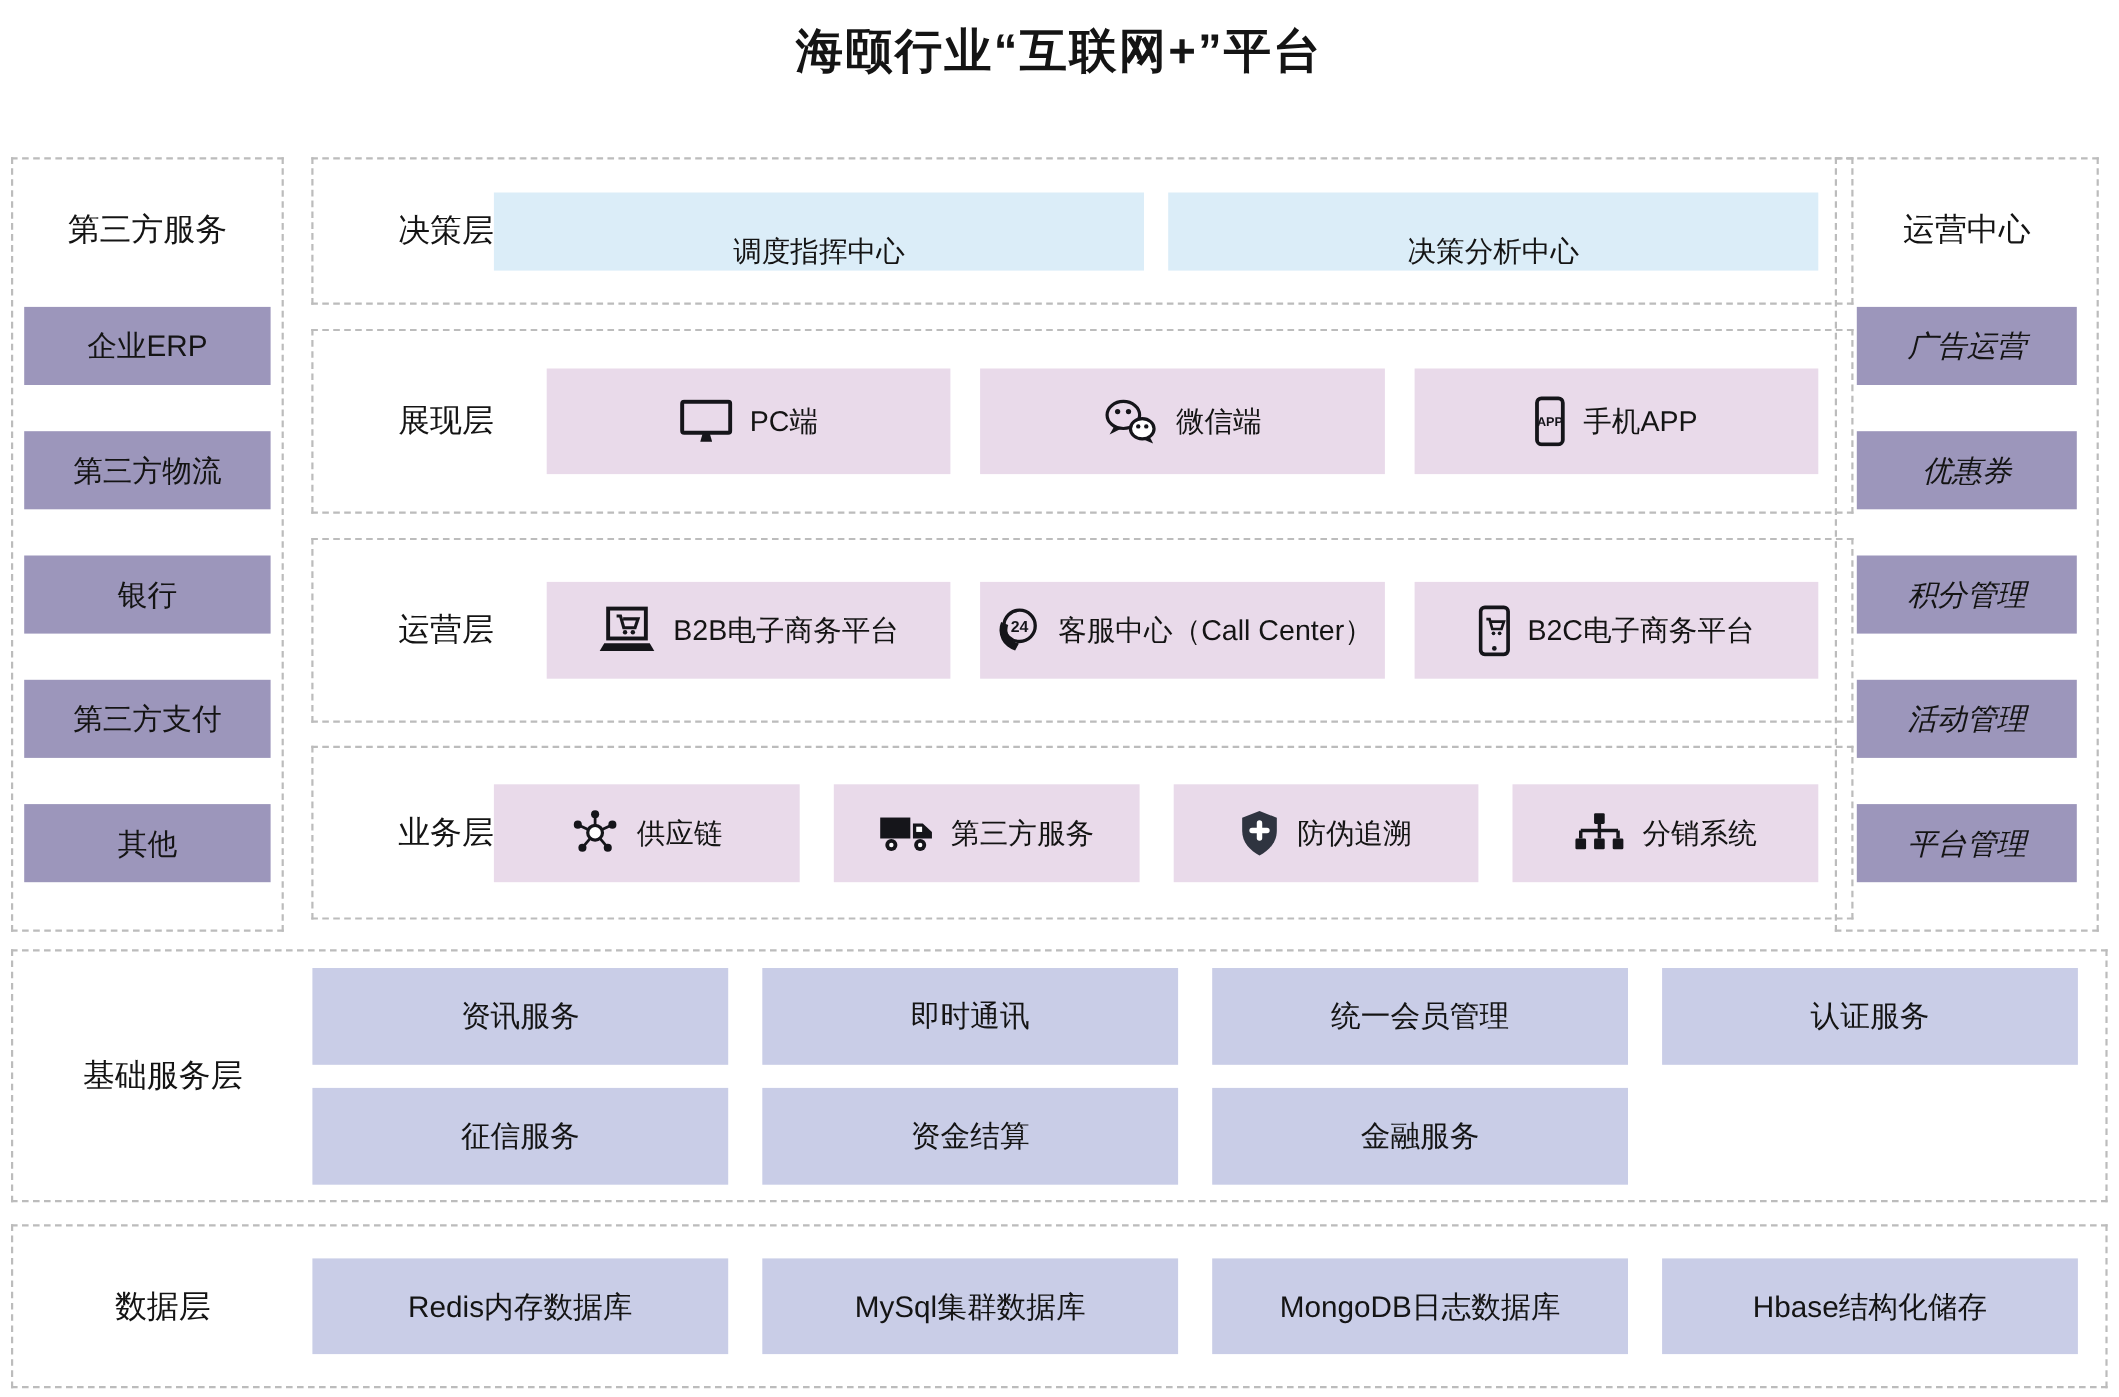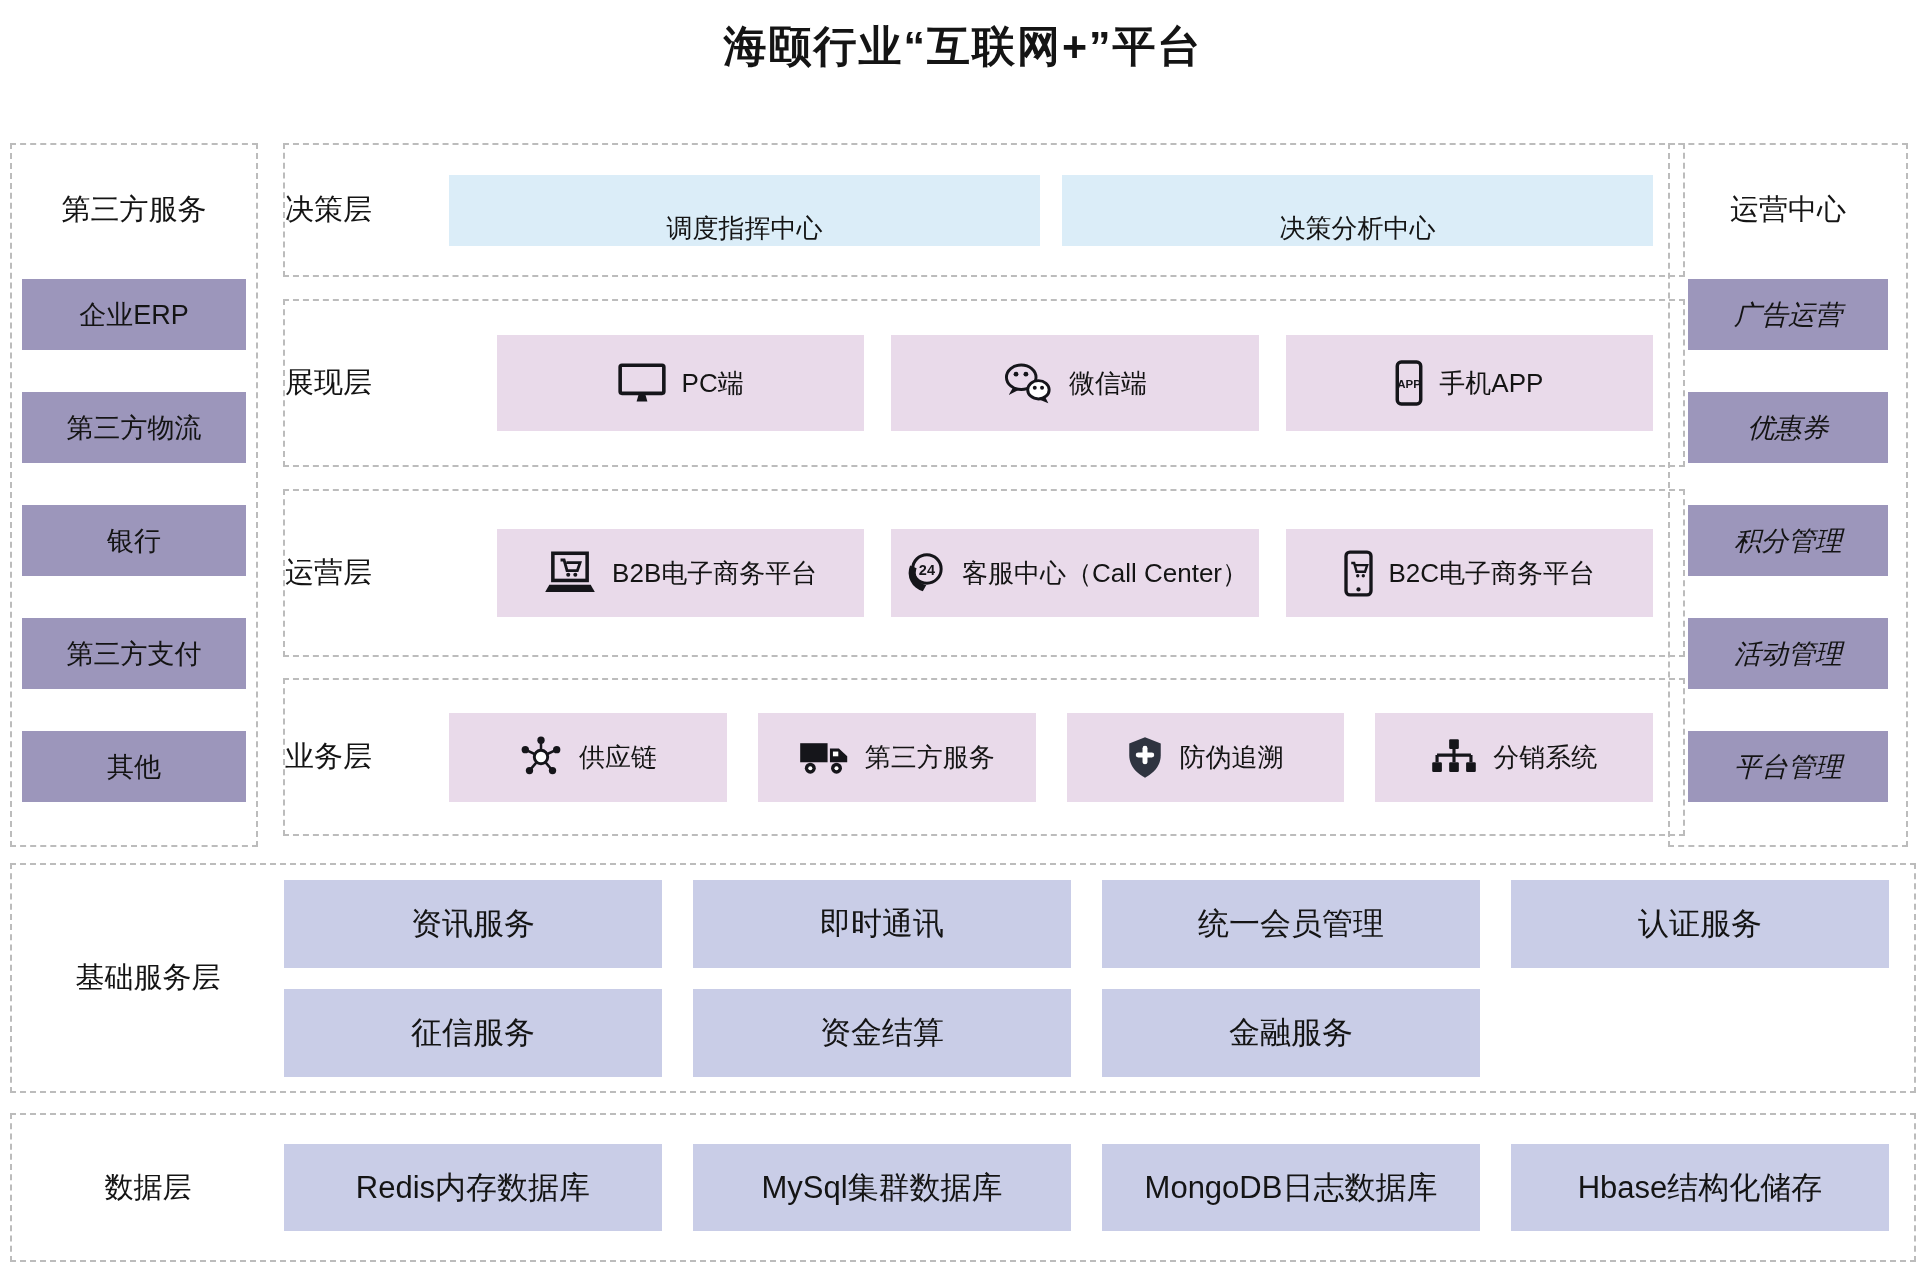--- a/index.html
+++ b/index.html
@@ -19,21 +19,21 @@
     display:flex;align-items:center;justify-content:center;font-size:27px;}
   .sidebar.right .sidebar-item{width:200px;font-style:italic;}
 
   
   .center-col{position:absolute;left:283px;top:143px;width:1402px;display:flex;flex-direction:column;}
   .layer-row{display:flex;align-items:center;padding-right:30px;}
   #row-decision{height:134px;margin-bottom:22px;}
   #row-presentation{height:168px;margin-bottom:22px;}
   #row-operation{height:168px;margin-bottom:21px;}
   #row-business{height:158px;}
-  .layer-label{flex:0 0 164px;text-align:left;font-size:29px;}
+  .layer-label{flex:0 0 164px;text-align:right;font-size:29px;}
   .layer-items{flex:1;display:flex;align-items:center;}
   #row-decision .layer-items{gap:22px;}
   #row-presentation .layer-items,#row-operation .layer-items{gap:27px;margin-left:48px;}
   #row-business .layer-items{gap:31px;}
   .cell{flex:1;display:flex;align-items:center;justify-content:center;gap:16px;
     font-size:26px;white-space:nowrap;}
   .cell.blue{background:var(--decision-box,#dbedf8);height:71px;align-items:flex-end;}
   #row-presentation .cell{background:var(--presentation-box,#e9daea);height:96px;}
   #row-operation .cell{background:var(--presentation-box,#e9daea);height:88px;}
   #row-business .cell{background:var(--presentation-box,#e9daea);height:89px;}
@@ -42,21 +42,21 @@
   .icon svg{display:block;}
 
   
   .band{position:absolute;left:10px;width:1906px;display:flex;}
   #base-band{top:863px;height:230px;}
   #data-band{top:1113px;height:149px;}
   .band-label{flex:0 0 272px;display:flex;align-items:center;justify-content:center;font-size:29px;}
   .band-grid{flex:1;display:grid;grid-template-columns:repeat(4,1fr);column-gap:31px;row-gap:21px;
     align-content:center;padding-right:25px;}
   .band-cell{height:88px;background:var(--service-box,#c9cde7);
-    display:flex;align-items:center;justify-content:center;font-size:31px;white-space:nowrap;}
+    display:flex;align-items:center;justify-content:center;font-size:27px;white-space:nowrap;}
   #data-band .band-cell{height:87px;}
 </style>
 </head>
 <body>
 
 <div class="canvas">
 
   <div class="page-title">海颐行业“互联网+”平台</div>
 
   <div class="sidebar left dashed">

